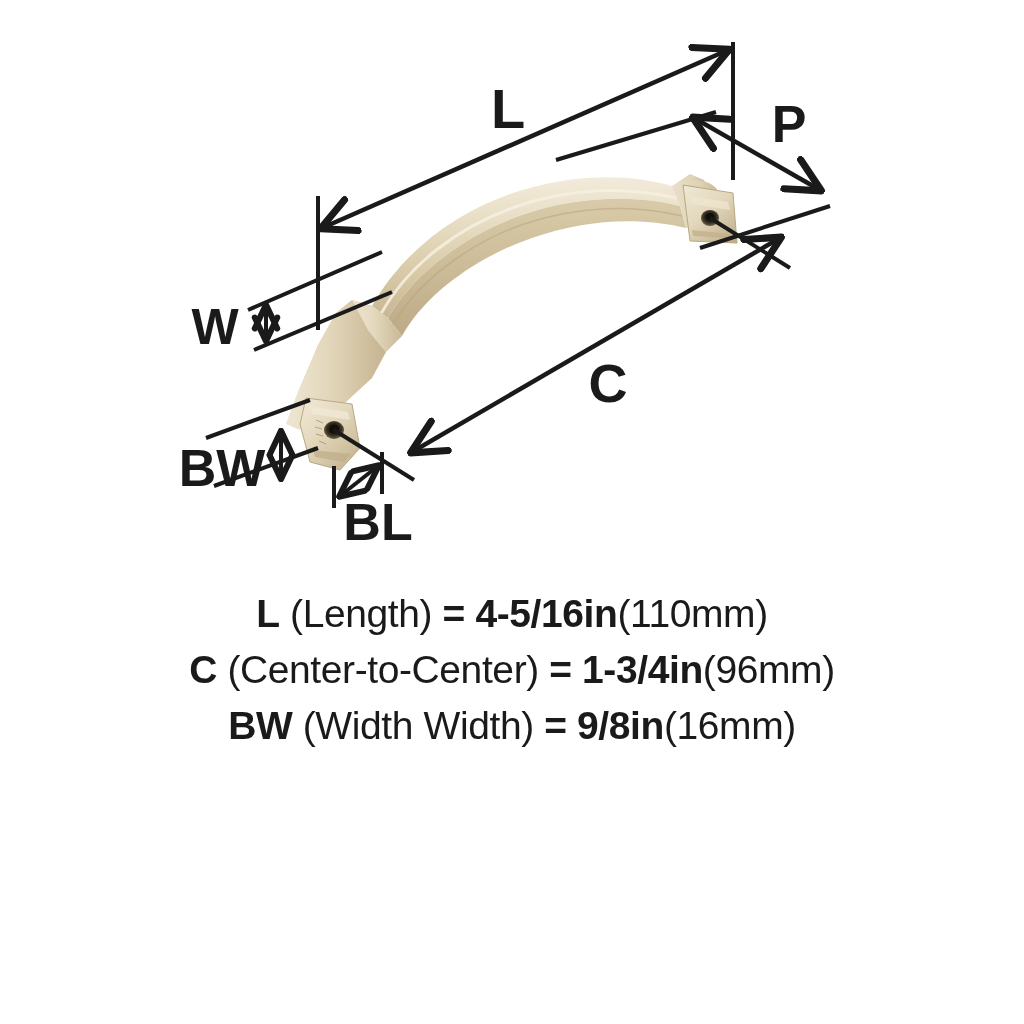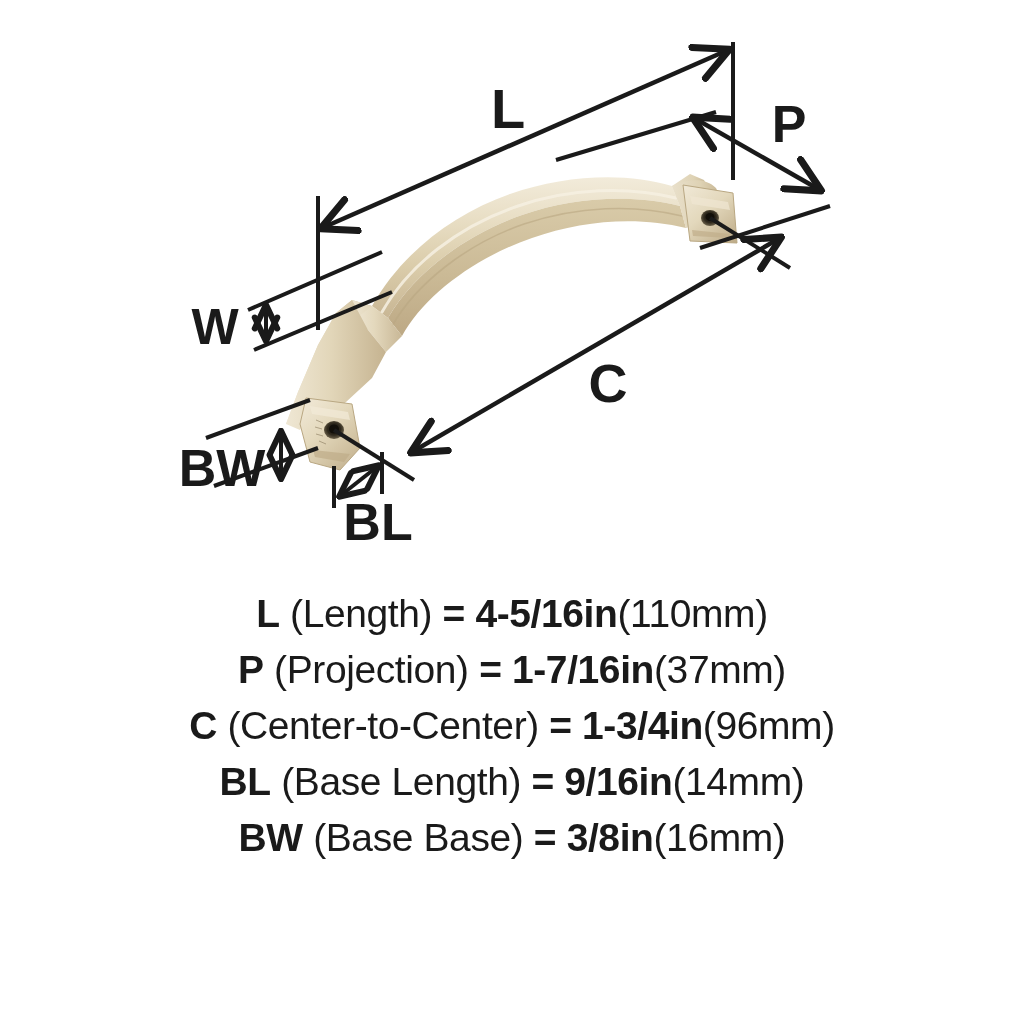--- a/index.html
+++ b/index.html
@@ -250,31 +250,25 @@
     </svg>
   </div>
 
   <div id="legend">
 
     <div class="legend-line">
       <span class="code">L</span><span class="name"> (Length) </span><span class="eq">= </span><span class="val">4-5/16in</span><span class="metric">(110mm)</span>
     </div>
 
 
-    <div class="legend-line">
-      <span class="code">P</span><span class="name"> (Projection) </span><span class="eq">= </span><span class="val">1-7/16in</span><span class="metric">(37mm)</span>
-    </div>
 
     <div class="legend-line">
       <span class="code">C</span><span class="name"> (Center-to-Center) </span><span class="eq">= </span><span class="val">1-3/4in</span><span class="metric">(96mm)</span>
     </div>
 
+
     <div class="legend-line">
-      <span class="code">BL</span><span class="name"> (Base Length) </span><span class="eq">= </span><span class="val">9/16in</span><span class="metric">(14mm)</span>
+      <span class="code">BW</span><span class="name"> (Width Width) </span><span class="eq">= </span><span class="val">9/8in</span><span class="metric">(16mm)</span>
     </div>
 
-    <div class="legend-line">
-      <span class="code">BW</span><span class="name"> (Base Base) </span><span class="eq">= </span><span class="val">3/8in</span><span class="metric">(16mm)</span>
-    </div>
-
   </div>
 
 </div>
 
 </body></html>

